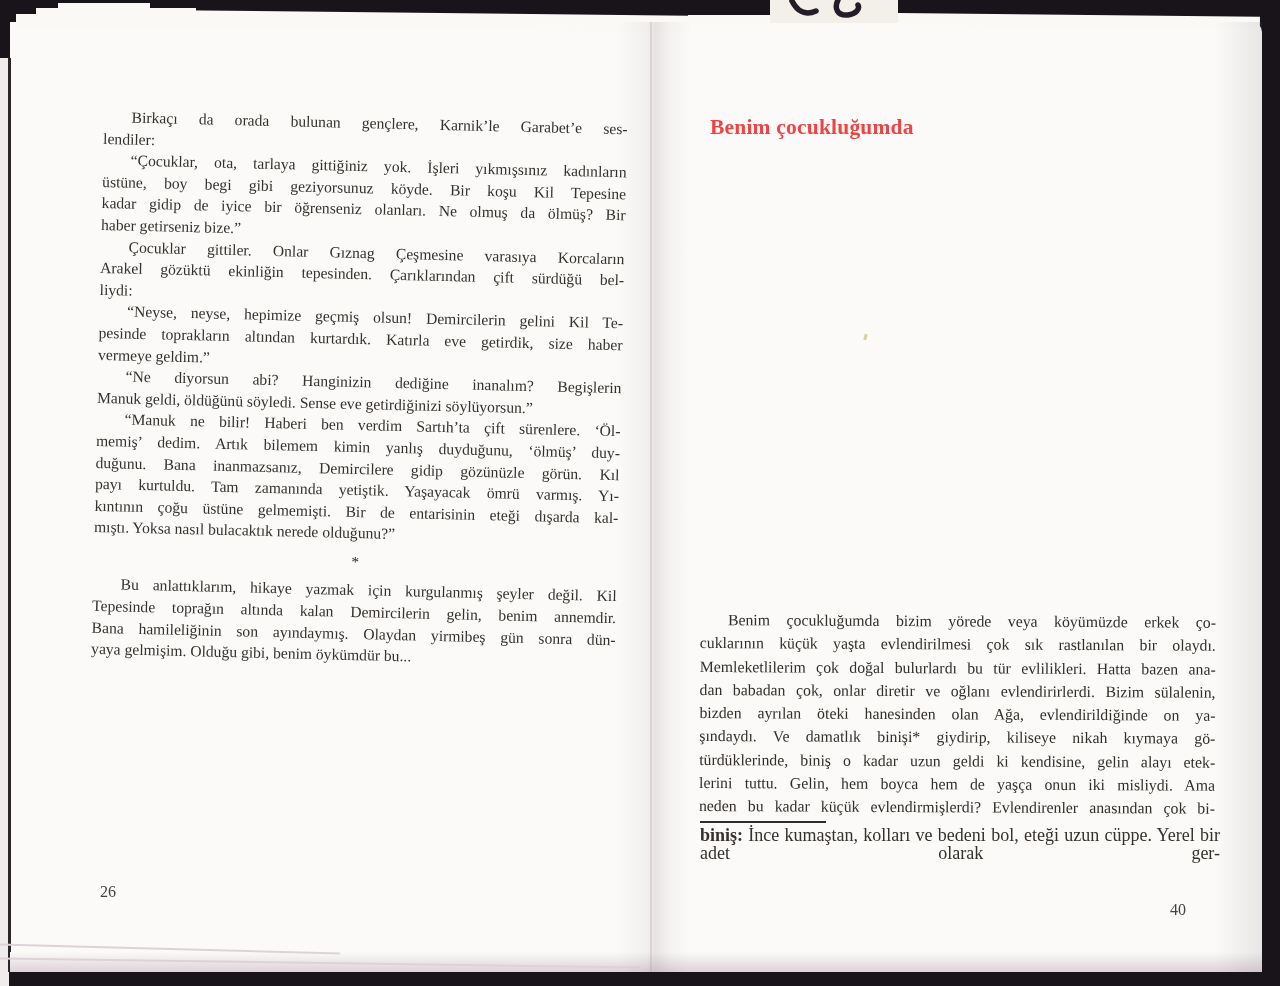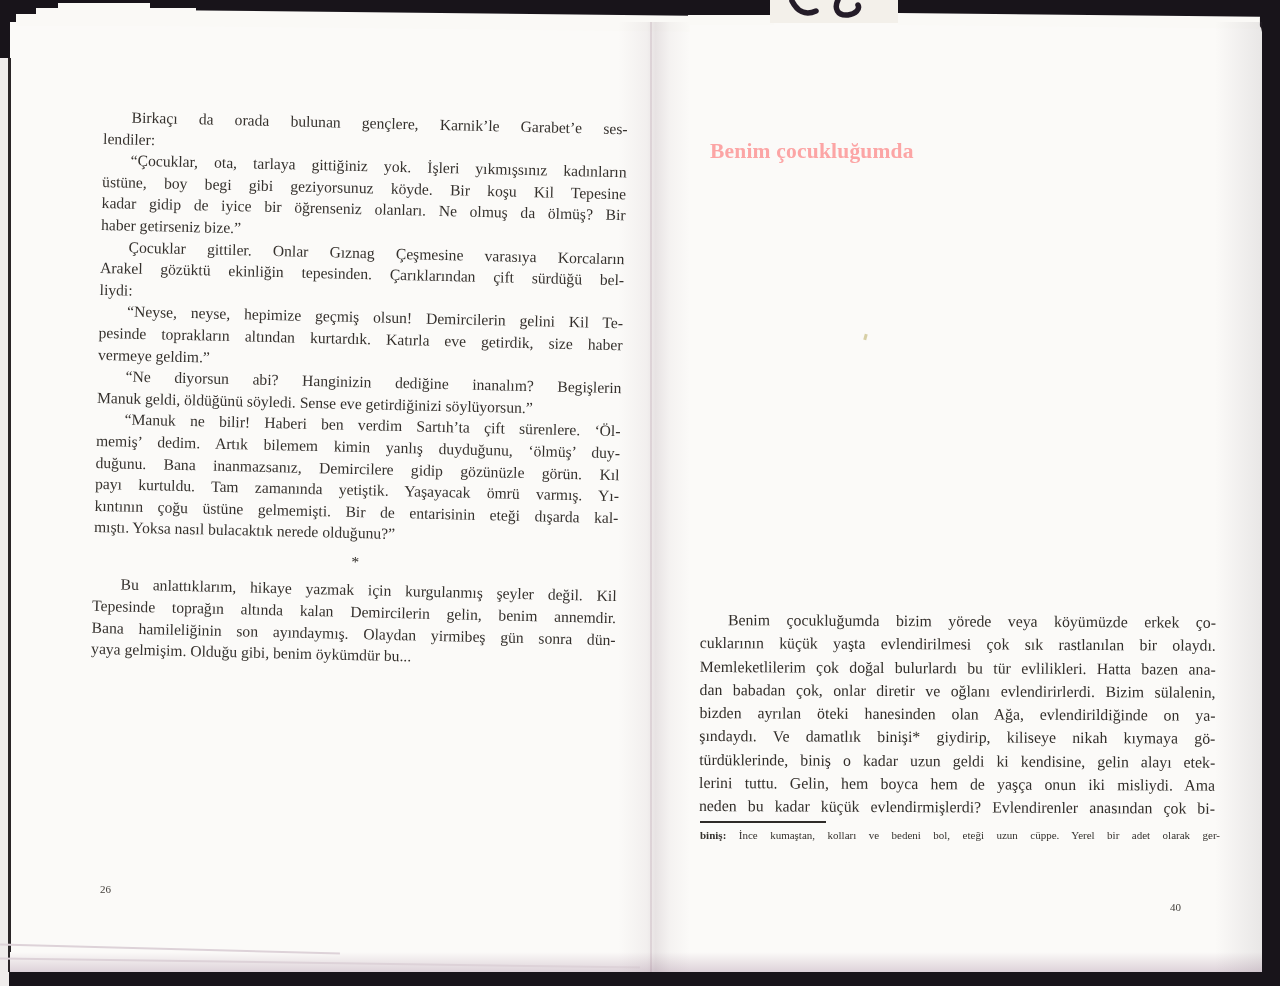--- a/index.html
+++ b/index.html
@@ -40,27 +40,27 @@
   .left-block{left:104px;top:106px;width:524px;font-size:15.6px;line-height:21.6px;
               transform:rotate(1.35deg);transform-origin:0 0;}
   .right-block{left:700px;top:608px;width:516px;font-size:15.8px;line-height:23.3px;
                color:#322e2a;transform:rotate(.3deg);transform-origin:0 0;}
   .line{text-align:justify;text-align-last:justify;}
   .line.last{text-align-last:left;}
   .line.first{text-indent:28px;}
   .para.center{margin:7px 0;}
   .para.center .line{text-align:center;text-align-last:center;text-indent:0;}
   .chapter-title{position:absolute;left:710px;top:115px;font-size:21.5px;font-weight:700;
-                 color:#fca5a5;letter-spacing:.2px;margin-top:24px;}
-  .pagenum{position:absolute;font-size:11px;color:#45413d;}
+                 color:#ef4444;letter-spacing:.2px;}
+  .pagenum{position:absolute;font-size:16px;color:#45413d;}
   .pn-left{left:100px;top:883px;}
   .pn-right{left:1170px;top:901px;}
   
   .fn-rule{position:absolute;left:700px;top:821px;width:126px;border-top:2px solid #2e2b28;}
-  .footnote{position:absolute;left:700px;top:827px;width:520px;font-size:11px;
+  .footnote{position:absolute;left:700px;top:827px;width:520px;font-size:18px;
             line-height:17.5px;color:#35312d;}
   .fn-line1{text-align:justify;text-align-last:justify;}
   .fn-term{font-weight:700;}
   .speck{position:absolute;left:864px;top:334px;width:3px;height:6px;
          background:rgba(195,185,120,.65);transform:rotate(15deg);}
 </style>
 </head>
 <body>
 
 <div class="scene">

